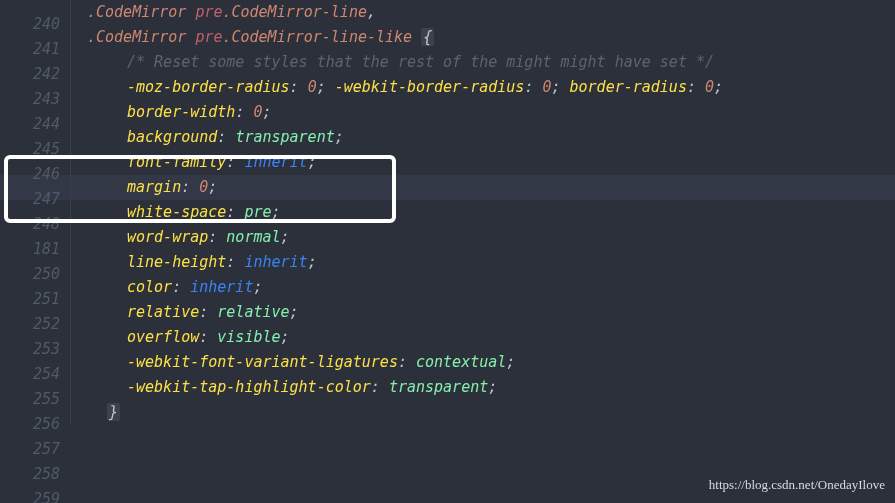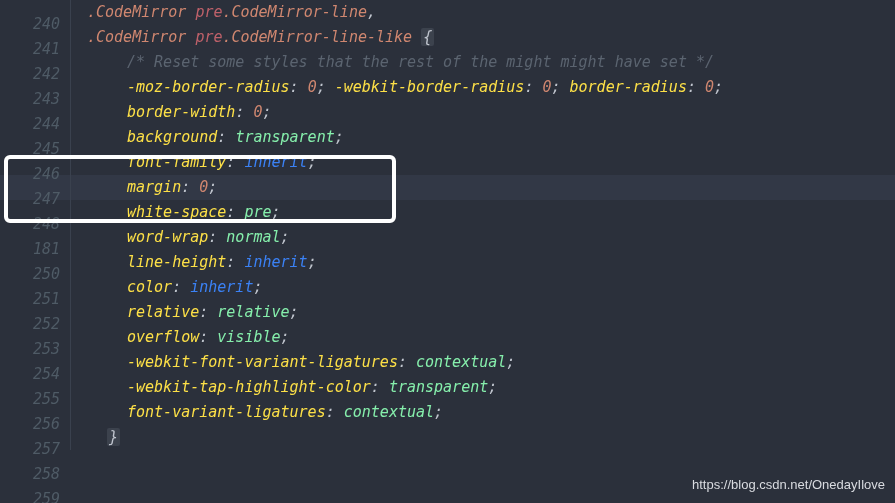--- a/index.html
+++ b/index.html
@@ -68,21 +68,21 @@
     border: 4px solid #ffffff;
     border-radius: 6px;
     pointer-events: none;
   }
   .watermark {
     position: absolute;
     right: 10px;
     bottom: 6px;
     color: #d9dbe0;
     font-style: normal;
-    font-family: Liberation Sans, sans-serif;
+    font-family: Liberation Serif, serif;
     font-size: 13px;
   }
   .ind1 { display:inline-block; width: 20px; }
   .ind2 { display:inline-block; width: 40px; }
 </style>
 </head>
 <body>
 
 <div class="editor">
 
@@ -121,20 +121,19 @@
     <div class="line"><span class="ind2"></span><span class="prop">font-family</span><span class="punct">: </span><span class="ident">inherit</span><span class="punct">;</span></div>
     <div class="line"><span class="ind2"></span><span class="prop">margin</span><span class="punct">: </span><span class="val">0</span><span class="punct">;</span></div>
     <div class="line"><span class="ind2"></span><span class="prop">white-space</span><span class="punct">: </span><span class="func">pre</span><span class="punct">;</span></div>
     <div class="line"><span class="ind2"></span><span class="prop">word-wrap</span><span class="punct">: </span><span class="func">normal</span><span class="punct">;</span></div>
     <div class="line"><span class="ind2"></span><span class="prop">line-height</span><span class="punct">: </span><span class="ident">inherit</span><span class="punct">;</span></div>
     <div class="line"><span class="ind2"></span><span class="prop">color</span><span class="punct">: </span><span class="ident">inherit</span><span class="punct">;</span></div>
     <div class="line"><span class="ind2"></span><span class="prop">relative</span><span class="punct">: </span><span class="func">relative</span><span class="punct">;</span></div>
     <div class="line"><span class="ind2"></span><span class="prop">overflow</span><span class="punct">: </span><span class="func">visible</span><span class="punct">;</span></div>
     <div class="line"><span class="ind2"></span><span class="prop">-webkit-font-variant-ligatures</span><span class="punct">: </span><span class="func">contextual</span><span class="punct">;</span></div>
     <div class="line"><span class="ind2"></span><span class="prop">-webkit-tap-highlight-color</span><span class="punct">: </span><span class="func">transparent</span><span class="punct">;</span></div>
-    <div class="line"><span class="ind2"></span><span class="prop">font-variant-ligatures</span><span class="punct">: </span><span class="func">contextual</span><span class="punct">;</span></div>
     <div class="line"><span class="ind1"></span><span class="brace">}</span></div>
   </div>
 
   <div class="highlight-box" style="left:4px; top:155px; width:392px; height:68px;"></div>
 
   <div class="watermark">https://blog.csdn.net/OnedayIlove</div>
 </div>
 
 </body></html>

